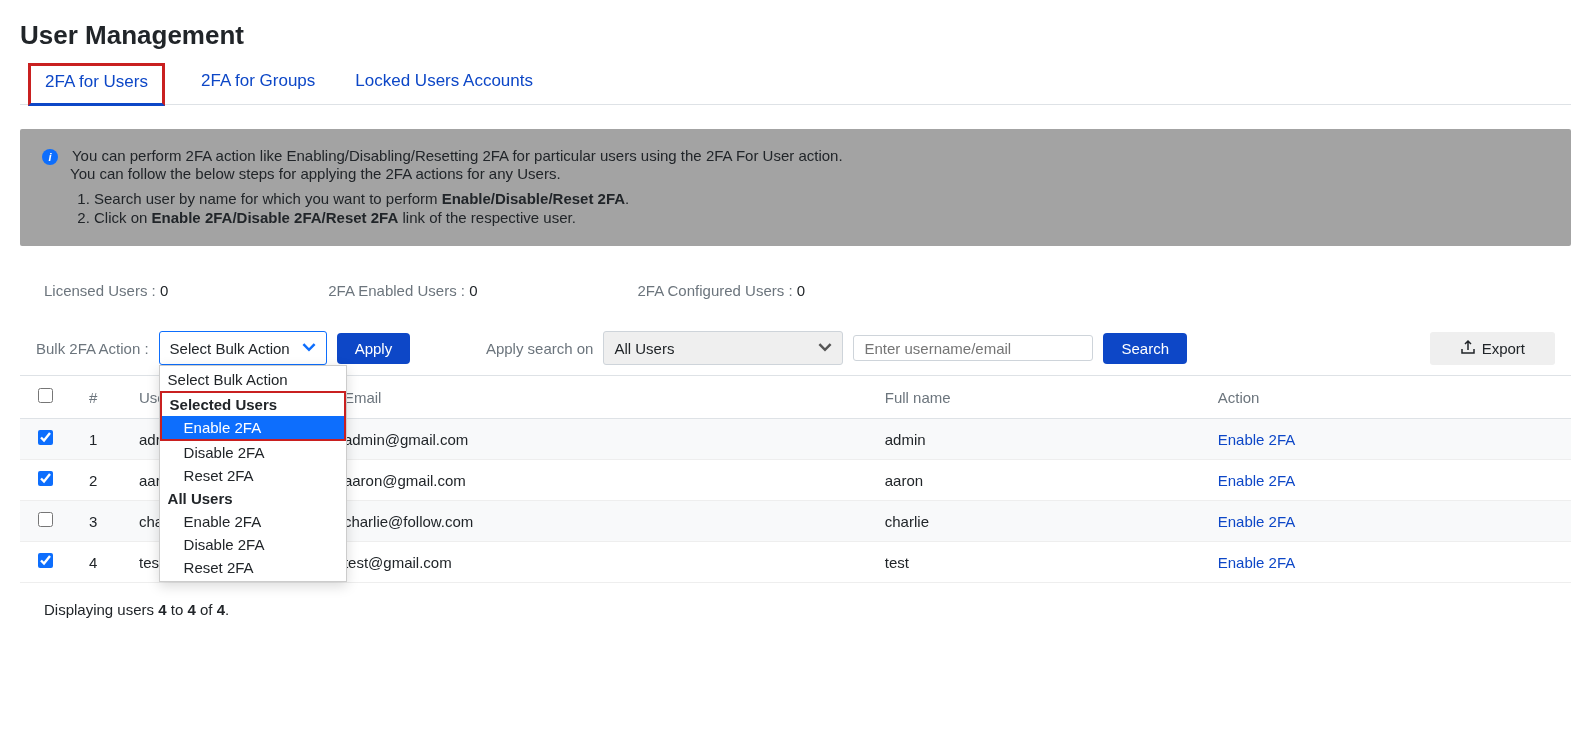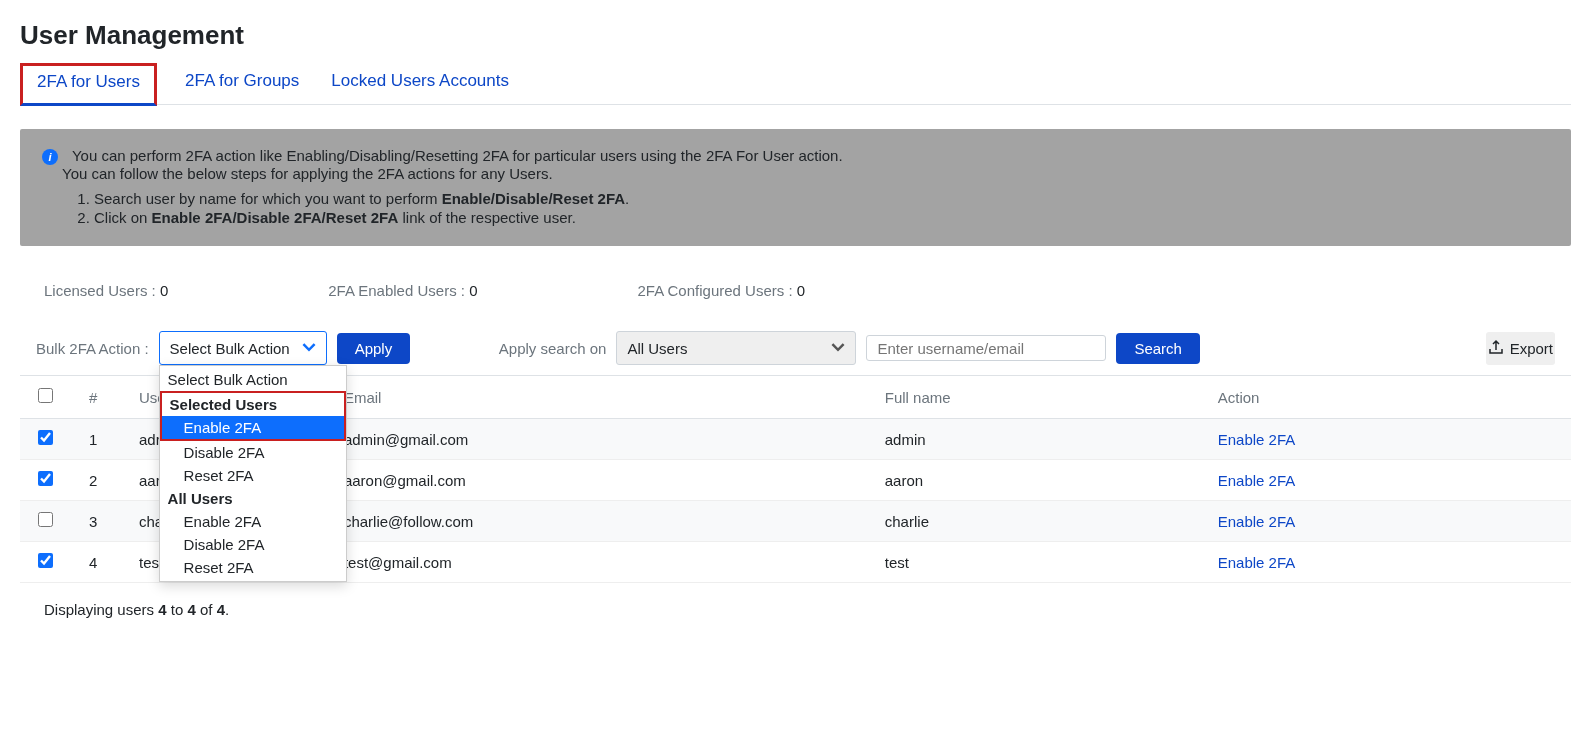--- a/index.html
+++ b/index.html
@@ -20,20 +20,21 @@
     gap: 24px;
     border-bottom: 1px solid #dee2e6;
     margin-bottom: 24px;
   }
   .tab {
     padding: 8px 4px 10px 4px;
     color: #0d47c7;
     font-size: 17px;
     cursor: pointer;
     border-bottom: 3px solid transparent;
+    margin-left: 8px;
   }
   .tab.active {
     border: 3px solid #c92020;
     border-bottom: 3px solid #0d47c7;
     padding: 6px 14px 8px 14px;
     margin-bottom: -2px;
   }
   .info-banner {
     background: #a3a3a3;
     padding: 18px 22px;
@@ -49,21 +50,21 @@
     background: #0d6efd;
     color: #fff;
     text-align: center;
     font-size: 11px;
     line-height: 16px;
     font-weight: bold;
     font-style: italic;
     margin-right: 10px;
     vertical-align: middle;
   }
-  .info-banner p { margin-left: 20px; }
+  .info-banner p { margin-left: 28px; }
   .info-banner ol { margin-left: 52px; margin-top: 8px; }
   .info-banner li { margin-bottom: 2px; }
 
   .stats-row {
     display: flex;
     gap: 160px;
     padding: 8px 24px 32px 24px;
     color: #6c757d;
     font-size: 15px;
   }
@@ -117,21 +118,21 @@
     border: 1px solid #ced4da;
     height: 26px;
     padding: 4px 10px;
     font-size: 15px;
     width: 240px;
     border-radius: 3px;
   }
   .export-btn {
     background: #efefef;
     border: none;
-    padding: 7px 2px;
+    padding: 7px 30px;
     font-size: 15px;
     color: #212529;
     cursor: pointer;
     border-radius: 3px;
     display: inline-flex;
     align-items: center;
     gap: 6px;
     margin-left: 37px;
   }
   .spacer { flex: 1; }

